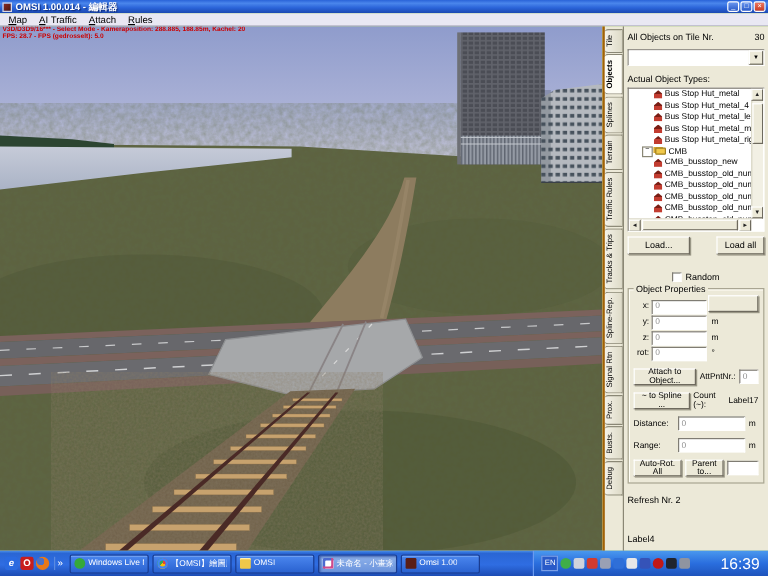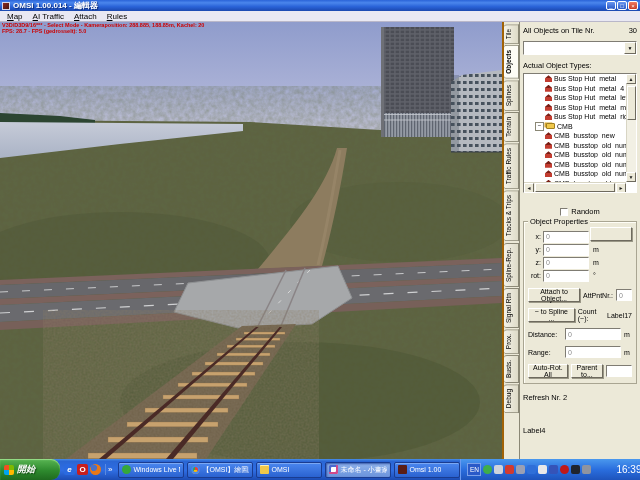--- a/index.html
+++ b/index.html
@@ -129,21 +129,21 @@
   .tray-ic[data-icon="messenger"]{background:#3fae49;border-radius:50%;}
   .tray-ic[data-icon="device"]{background:#cfd3dc;}
   .tray-ic[data-icon="security"]{background:#d23b2f;}
   .tray-ic[data-icon="audio"]{background:#9aa0b4;}
   .tray-ic[data-icon="play"]{background:#2f6fd8;}
   .tray-ic[data-icon="health"]{background:#e8e8e8;}
   .tray-ic[data-icon="network"]{background:#3553b8;}
   .tray-ic[data-icon="forbidden"]{background:#c01818;border-radius:50%;}
   .tray-ic[data-icon="display"]{background:#20242e;}
   .tray-ic[data-icon="usb"]{background:#8f94a0;}
-  .clock{color:#fff;font-size:10px;padding:0 3px;white-space:nowrap;margin-left:20px;}
+  .clock{color:#fff;font-size:13px;padding:0 3px;white-space:nowrap;margin-left:20px;}
 </style>
 </head>
 <body>
 
 <div id="screen">
 
   <div class="titlebar">
     <div class="app-ic"></div>
     <div class="ttl">OMSI 1.00.014 - 編輯器</div>
     <div class="tb-btn">_</div>
@@ -375,20 +375,24 @@
           <div class="sb-btn up">▲</div>
           <div class="vthumb"></div>
           <div class="sb-btn dn">▼</div>
         </div>
         <div class="hscroll">
           <div class="sb-btn">◄</div>
           <div class="hthumb"></div>
           <div class="sb-btn">►</div>
         </div>
       </div>
+      <div class="btn-row">
+        <div class="btn load">Load...</div>
+        <div class="btn loadall">Load all</div>
+      </div>
       <div class="chk-row">
         <div class="chkbox"></div>
         <span>Random</span>
       </div>
 
       <div class="groupbox">
         <div class="legend">Object Properties</div>
         <div class="btn blankbtn"></div>
         <div>
 
@@ -442,24 +446,20 @@
           <input class="fld" style="width: 26px;" value="">
         </div>
       </div>
 
       <div class="refresh">Refresh Nr. 2</div>
       <div class="lbl4">Label4</div>
     </div>
   </div>
 
   <div class="taskbar">
-    <div class="startbtn">
-      <div class="winflag"></div>
-      <span class="s-lbl">開始</span>
-    </div>
     <div class="qlaunch">
 
     <div class="ql-ic" data-icon="ie"></div>
         <div class="ql-ic" data-icon="opera"></div>
         <div class="ql-ic" data-icon="firefox"></div>
       </div>
     <div class="chev">»</div>
     <div class="taskbtns">
 
         <div class="taskbtn">

